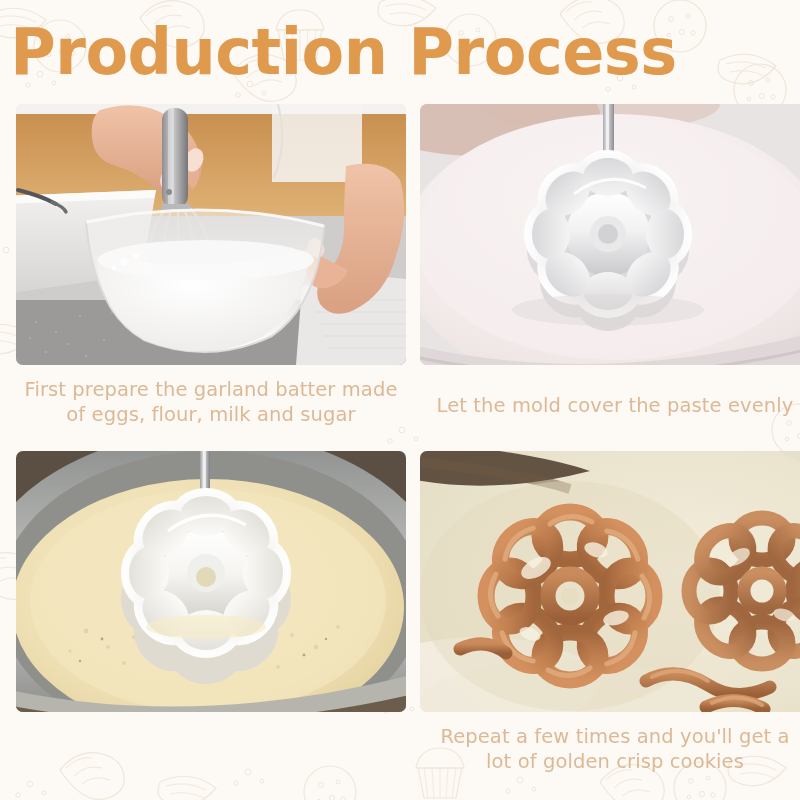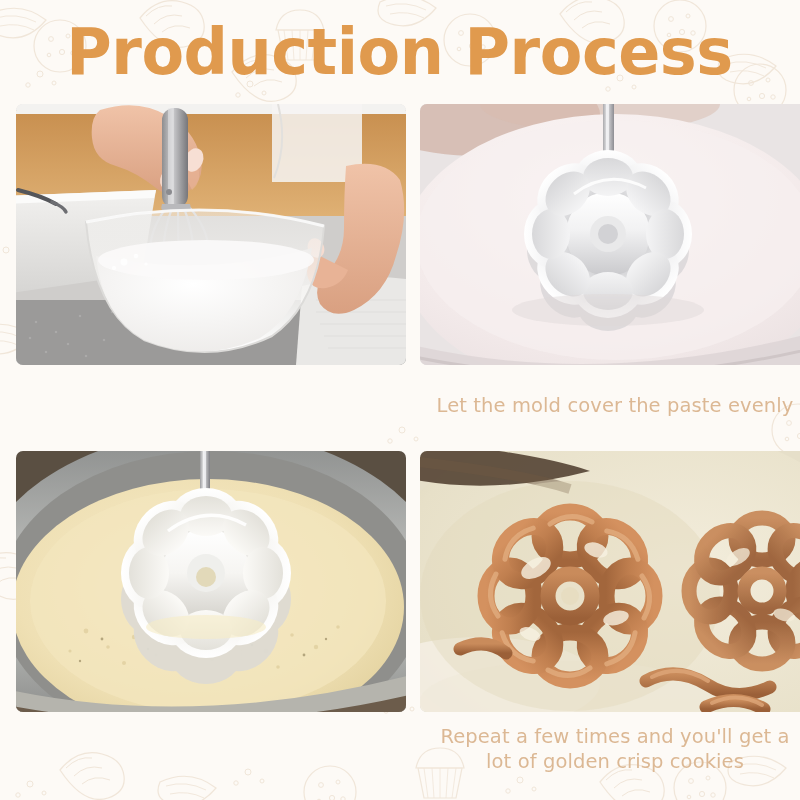--- a/index.html
+++ b/index.html
@@ -19,21 +19,21 @@
   }
 
   #page {
     position:relative; z-index:2;
     width:800px; height:800px;
   }
 
   
   .title-wrap {
     height:104px;
-    display:flex; align-items:center; justify-content:center;
+    display:flex; align-items:center; 
   }
   .page-title {
     font-size:64px;
     font-weight:700;
     letter-spacing:-0.5px;
     color:#e09a4e;
     line-height:1;
     font-family:"DejaVu Sans", sans-serif;
     transform: scaleX(0.97);
     white-space:nowrap;
@@ -259,20 +259,21 @@
           <path d="M70 118 q124 -26 238 4" fill="none" stroke="#ffffff" stroke-width="3" opacity=".8"></path>
 
           <g fill="#ffffff" opacity=".9">
             <circle cx="108" cy="158" r="3.4"></circle>
               <circle cx="120" cy="152" r="2.2"></circle>
             <circle cx="98" cy="164" r="2"></circle>
               <circle cx="130" cy="160" r="1.6"></circle>
           </g>
         </svg>
       </div>
+      <div class="caption">First prepare the garland batter made of eggs, flour, milk and sugar</div>
     </div>
 
     <div class="step">
       <div class="photo">
         <svg viewBox="0 0 390 261" xmlns="http://www.w3.org/2000/svg" preserveAspectRatio="xMidYMid slice">
           <defs>
             <radialGradient id="p2batter" cx=".45" cy=".3" r=".85">
               <stop offset="0" stop-color="#fdf8f7"></stop>
               <stop offset=".6" stop-color="#f3eaea"></stop>
               <stop offset="1" stop-color="#e6dcdd"></stop>

